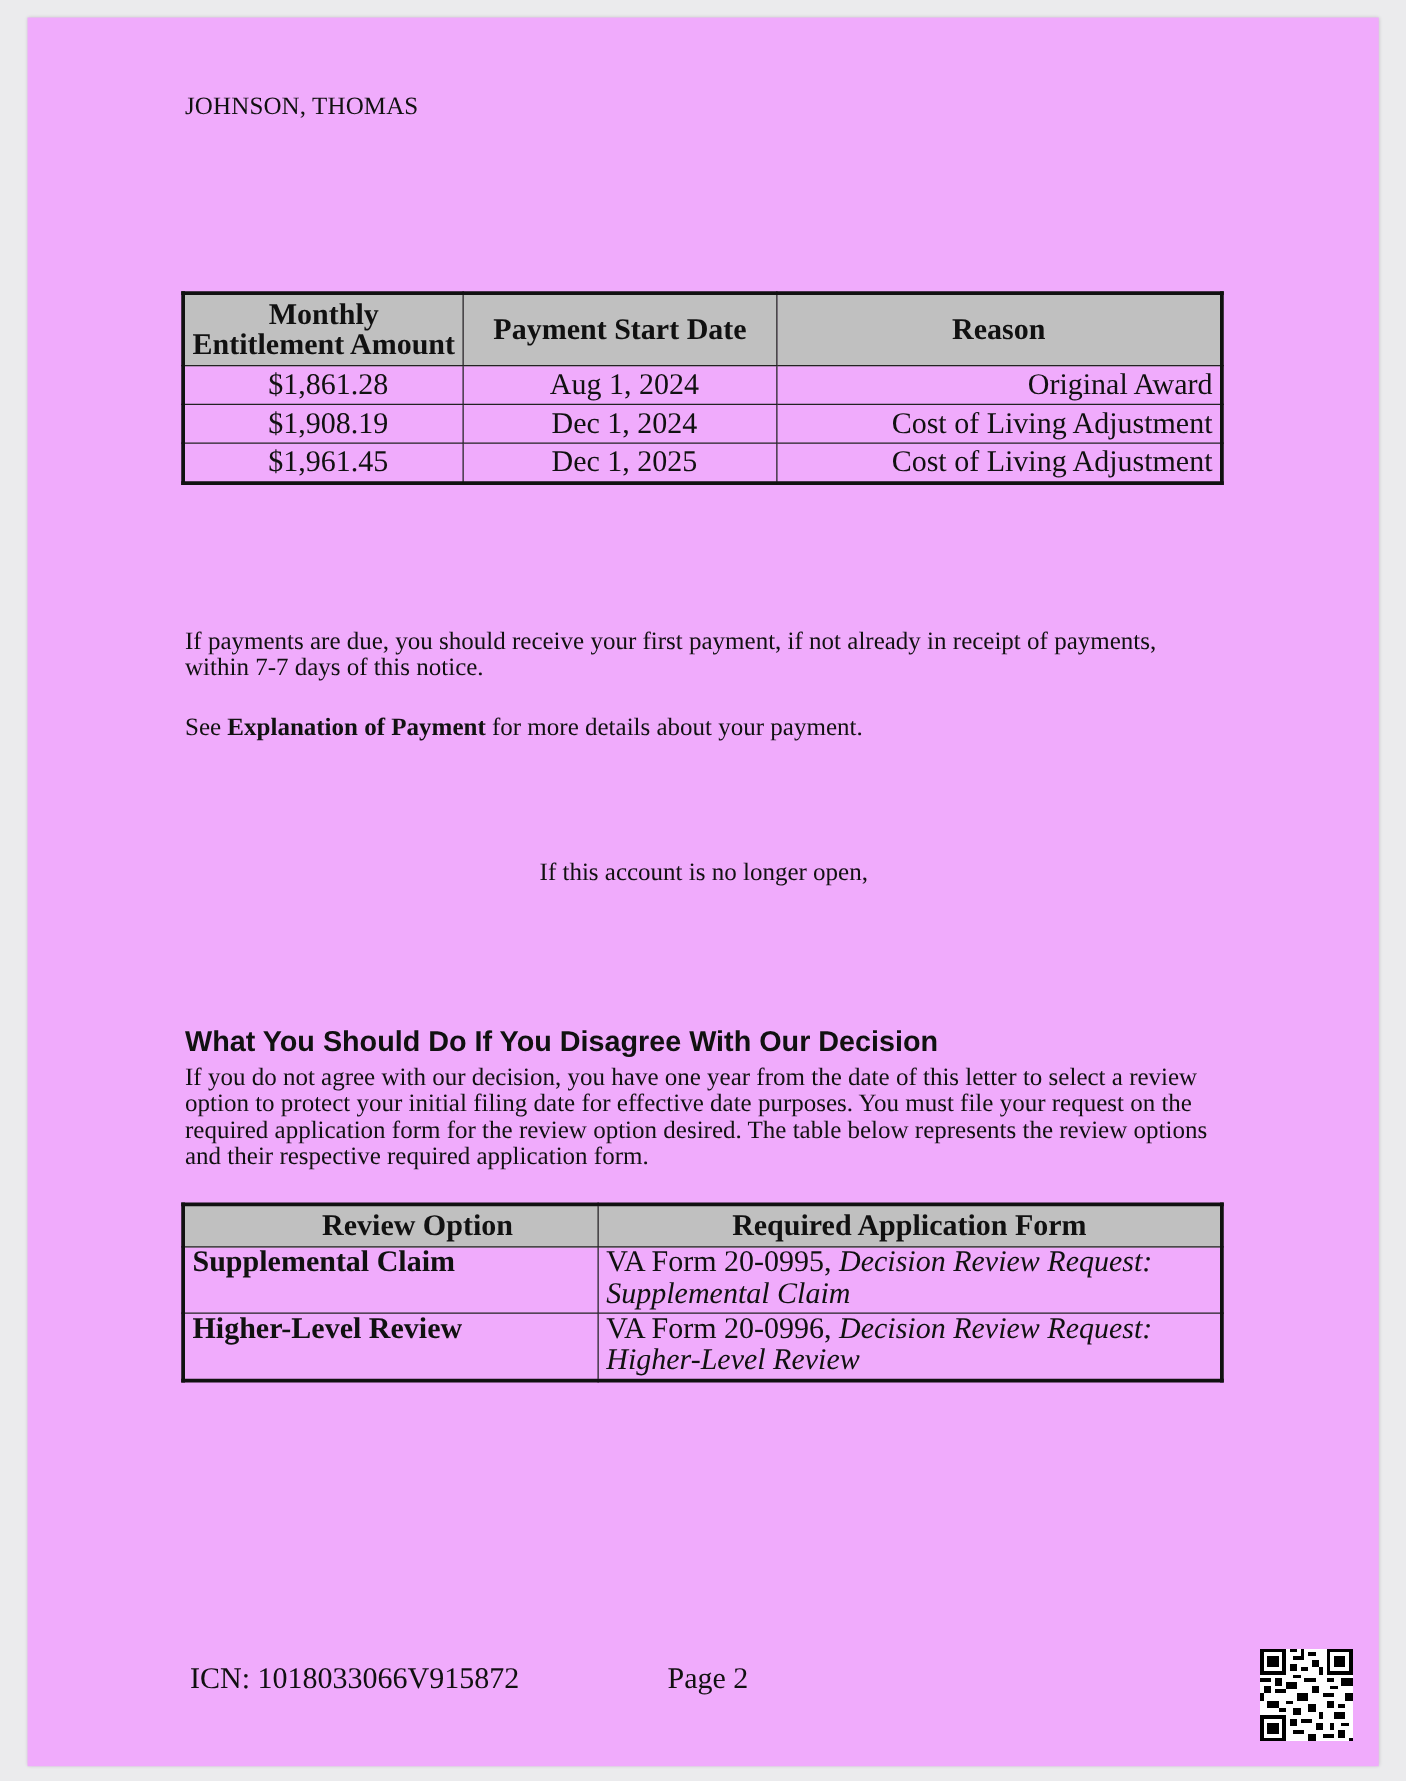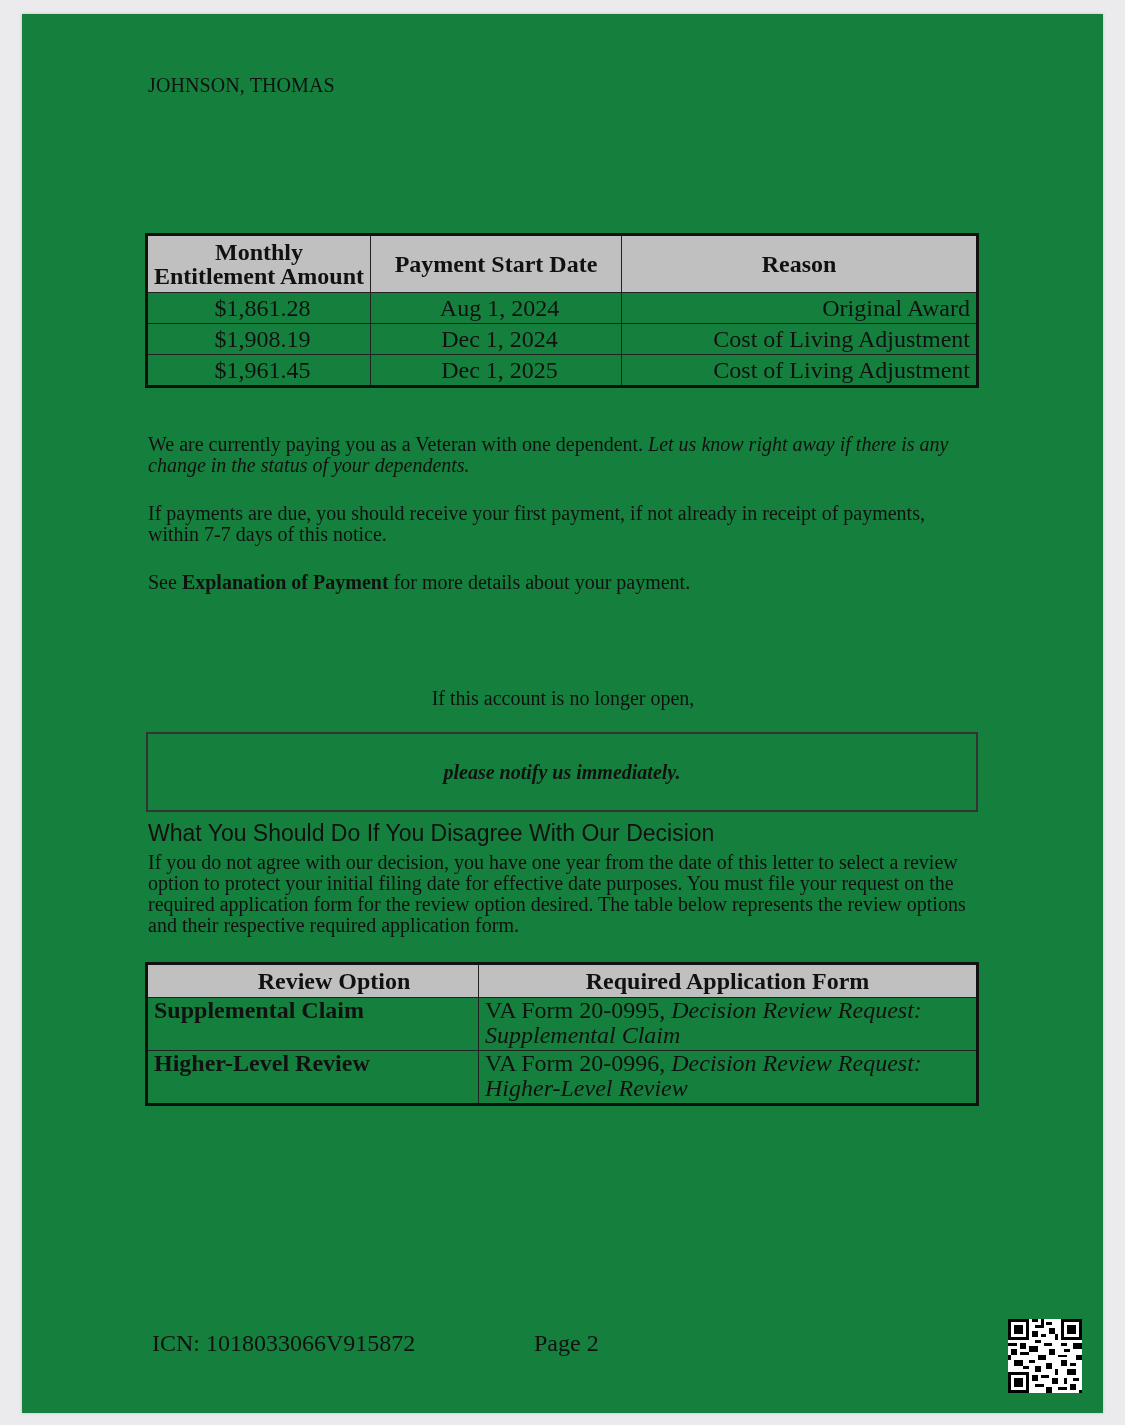--- a/index.html
+++ b/index.html
@@ -8,21 +8,21 @@
       background: #ebebed;
       position: relative;
       overflow: hidden;
       font-family: "Liberation Serif", serif;
       color: #111;
     }
     .paper {
       position: absolute;
       left: 22px; top: 14px;
       width: 1081px; height: 1399px;
-      background: #15803d;
+      background: #f0abfc;
       box-shadow: 0 0 3px rgba(0,0,0,0.18);
     }
     .abs { position: absolute; }
     .name {
       left: 126px; top: 60px;
       font-size: 20px; letter-spacing: 0.1px;
     }
     table.grid {
       position: absolute;
       border-collapse: collapse;
@@ -58,21 +58,21 @@
       left: 124px; top: 718px;
       width: 828px; height: 76px;
       border: 2px solid #333;
       display: flex; align-items: center; justify-content: center;
       font-size: 20px; font-weight: bold; font-style: italic;
     }
     .heading {
       position: absolute;
       left: 126px; top: 806px;
       font-family: "Liberation Sans", sans-serif;
-      font-weight: normal; font-size: 23px;
+      font-weight: bold; font-size: 23px;
     }
     .p6 { top: 838px; }
     .t2 { left: 123px; top: 948px; width: 834px; }
     .t2 th { height: 32px; line-height: 32px; text-align: center; }
     .t2 td { vertical-align: top; line-height: 25px; padding-top: 2px; padding-bottom: 3px; height: 52px; }
     .t2 td.opt { font-weight: bold; width: 276px; }
     .t2 th.opt { width: 276px; padding-left: 48px; }
     .footer {
       position: absolute; top: 1316px;
       font-size: 24px;
@@ -112,36 +112,30 @@
         <td class="l">Cost of Living Adjustment</td>
       </tr>
       <tr>
         <td class="c">$1,961.45</td>
         <td class="c">Dec 1, 2025</td>
         <td class="l">Cost of Living Adjustment</td>
       </tr>
     </tbody>
   </table>
 
-  <div class="para p1">
-    <span>We are currently paying you as a Veteran with one dependent. </span><em>Let us know right away if there is any change in the status of your dependents.</em>
-  </div>
 
   <div class="para p2">If payments are due, you should receive your first payment, if not already in receipt of payments, within 7-7 days of this notice.</div>
 
   <div class="para p3">
     <span>See </span><strong>Explanation of Payment</strong><span> for more details about your payment.</span>
   </div>
 
 
   <div class="para p5">If this account is no longer open,</div>
 
-  <div class="notice-box">
-    <span>please notify us immediately.</span>
-  </div>
 
   <div class="heading">What You Should Do If You Disagree With Our Decision</div>
 
   <div class="para p6">If you do not agree with our decision, you have one year from the date of this letter to select a review option to protect your initial filing date for effective date purposes. You must file your request on the required application form for the review option desired. The table below represents the review options and their respective required application form.</div>
 
   <table class="grid t2">
     <thead>
       <tr>
         <th class="opt">Review Option</th>
         <th>Required Application Form</th>

